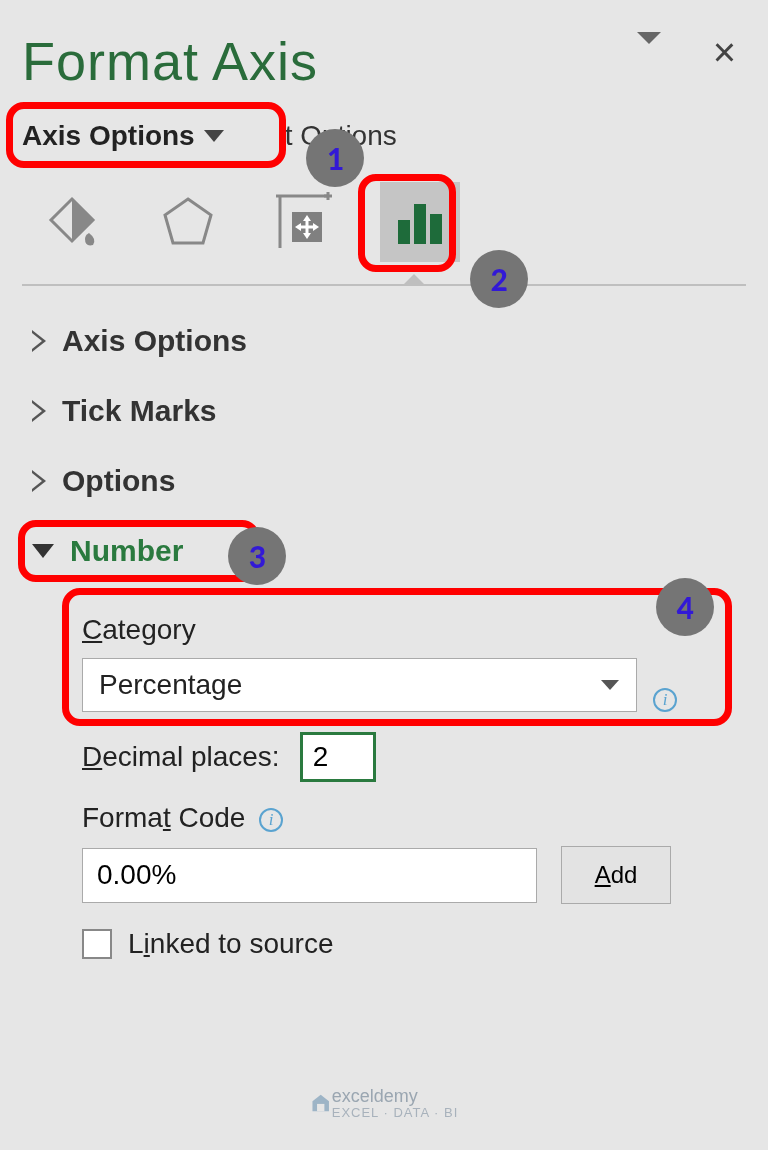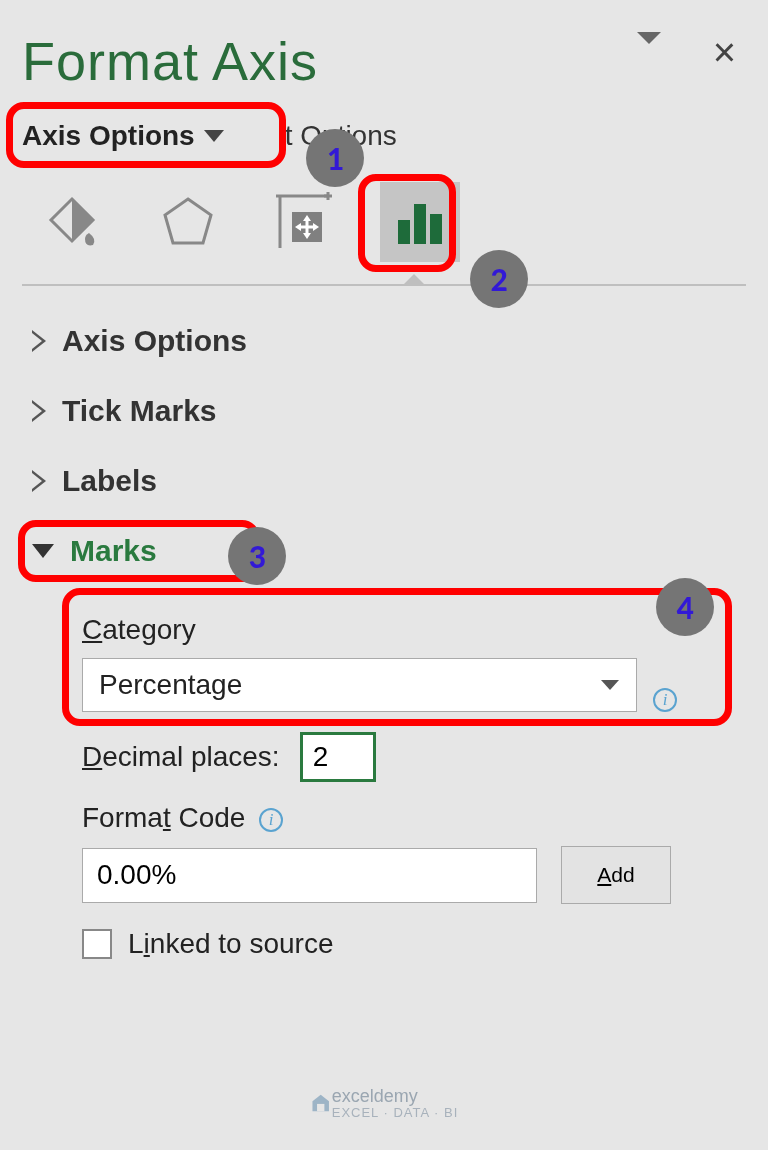--- a/index.html
+++ b/index.html
@@ -182,21 +182,21 @@
     width: 455px;
     height: 55px;
     font-size: 28px;
     padding: 12px 14px;
   }
   .add-btn {
     background: #e3e3e3;
     border: 1px solid #aaa;
     width: 110px;
     height: 58px;
-    font-size: 21px;
+    font-size: 24px;
     display: flex;
     align-items: center;
     justify-content: center;
   }
   .checkbox-row {
     display: flex;
     align-items: center;
     gap: 16px;
     margin-top: 24px;
     font-size: 28px;
@@ -326,26 +326,26 @@
     <div class="section-item">
       <span class="tri-right outline"></span>
       <span>Axis Options</span>
     </div>
     <div class="section-item">
       <span class="tri-right outline"></span>
       <span>Tick Marks</span>
     </div>
     <div class="section-item">
       <span class="tri-right outline"></span>
-      <span>Labels</span>
+      <span>Options</span>
     </div>
     <div style="position:relative;">
       <div class="section-item active">
         <span class="tri-down"></span>
-        <span>Marks</span>
+        <span>Number</span>
       </div>
       <div class="red-box" style="left:-10px; top:4px; width:242px; height:62px;"></div>
     </div>
   </div>
 
   <div class="number-content" style="position:relative;">
     <div class="red-box" style="left:40px; top:2px; width:670px; height:138px;"></div>
 
     <div class="label">
       <span class="underline-letter">C</span><span>ategory</span>

